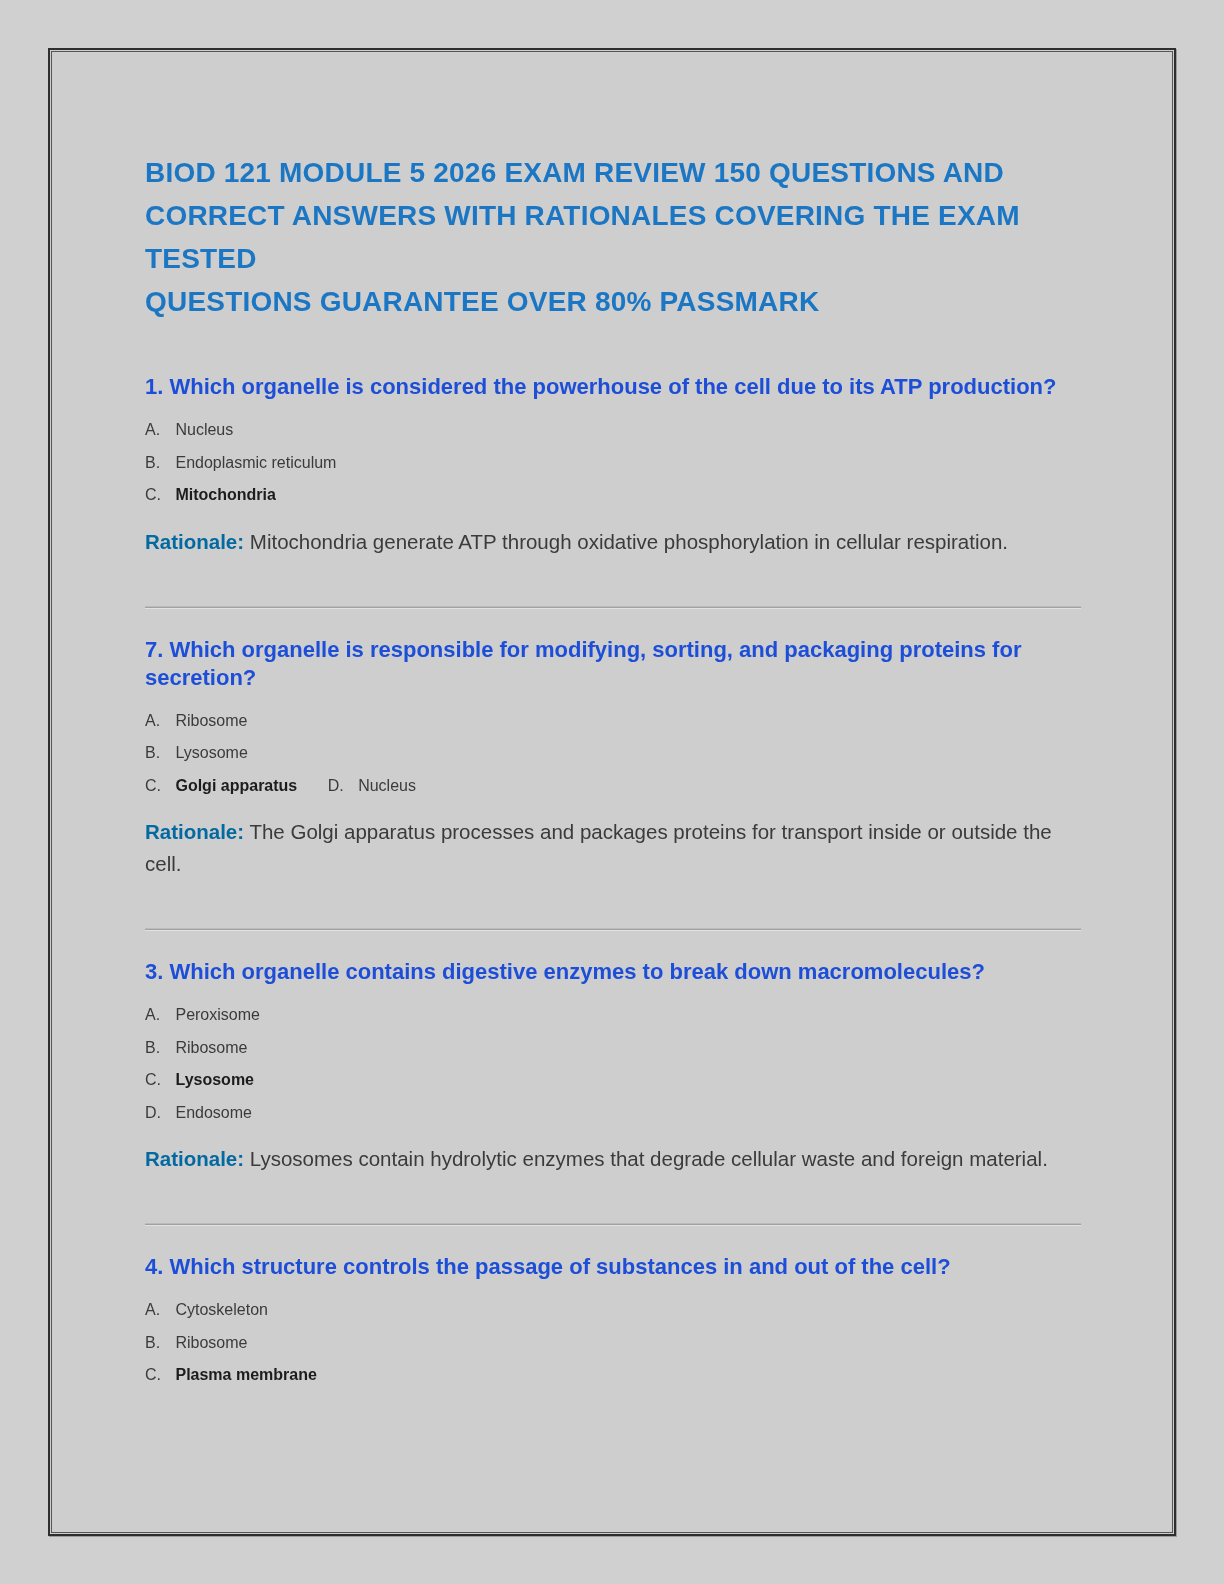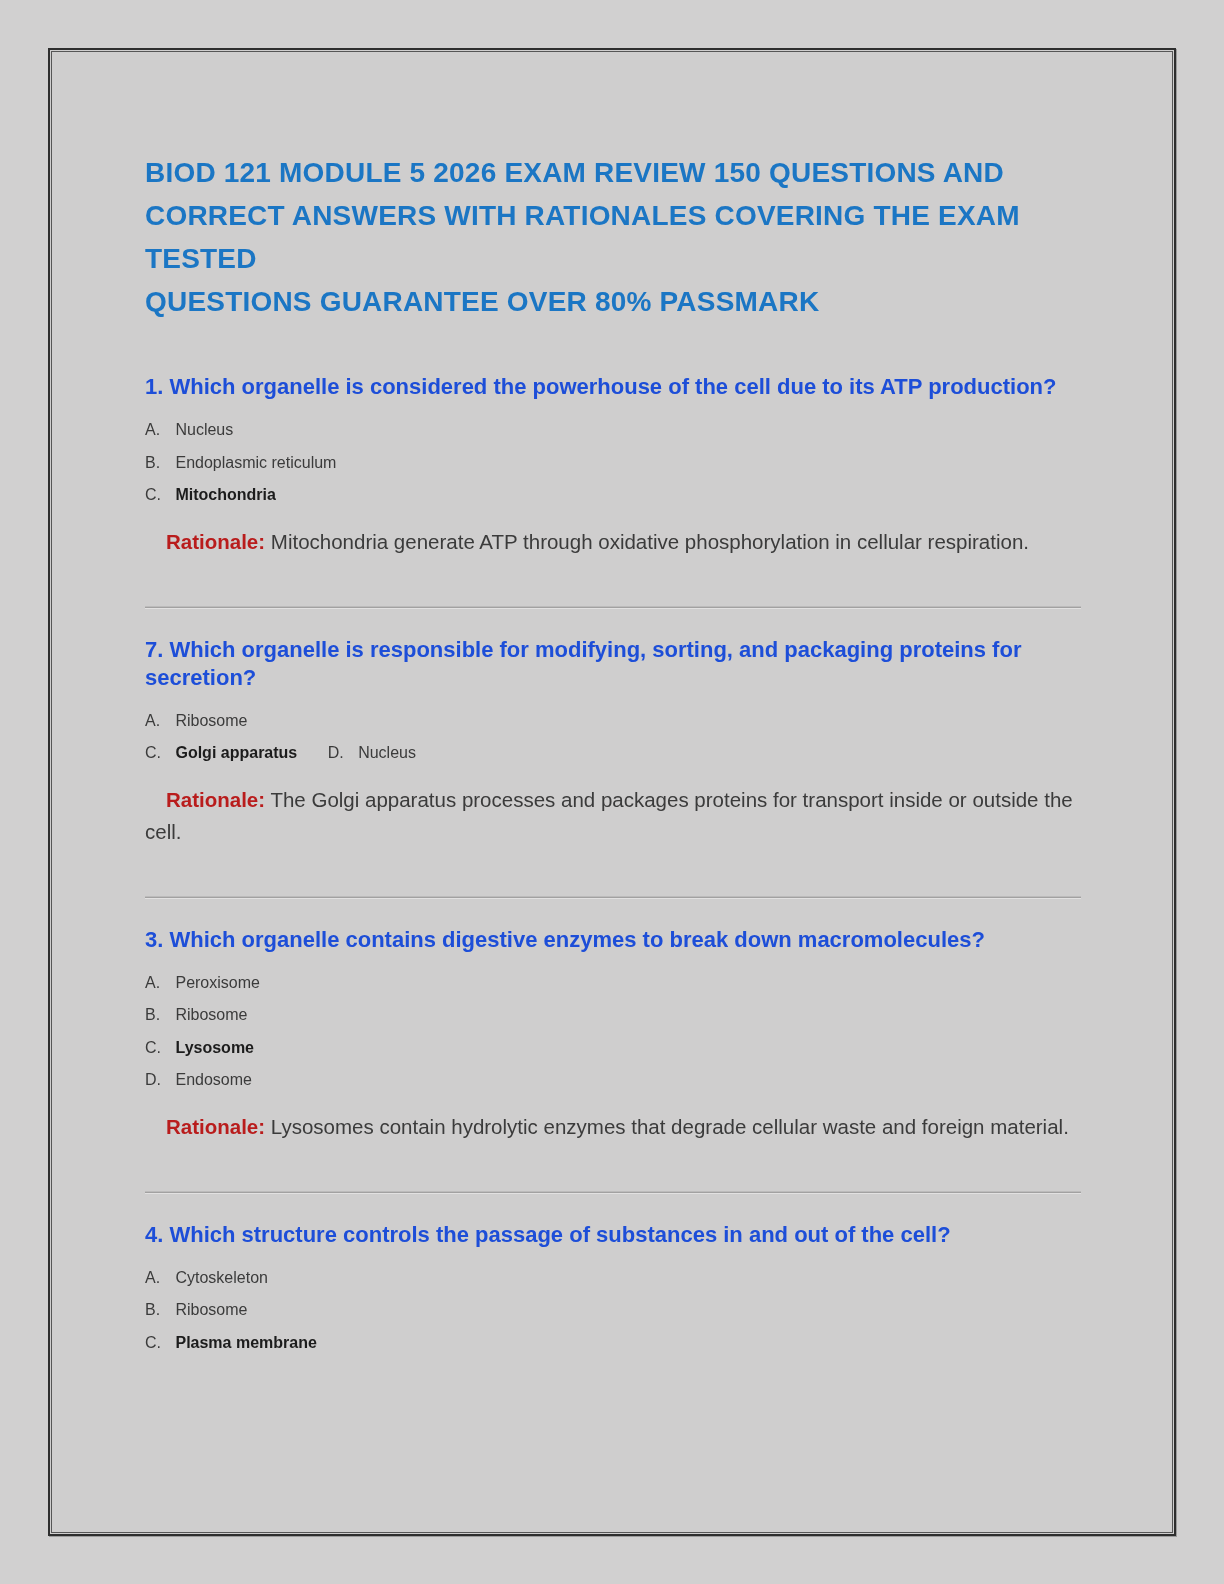--- a/index.html
+++ b/index.html
@@ -69,22 +69,21 @@
   }
   .rationale {
     margin-top: 14px;
     font-size: 20.5px;
     line-height: 32px;
     color: #3b3b3b;
     max-width: 940px;
   }
   .rationale-label {
     font-weight: 700;
-    color: #b91c1c;
-    margin-left: 21px;
+    color: #0369a1;
   }
   .divider {
     height: 3px;
     background: #a2a1a1;
     border-bottom: 1px solid #e2e1e1;
     border-top: 1px solid #bcbbbb;
     margin: 48px 0 27px 0;
     width: 936px;
   }
 </style>
@@ -127,20 +126,24 @@
         <div class="divider"></div>
 
         <div class="question-block">
           <div class="q-heading">7. Which organelle is responsible for modifying, sorting, and packaging proteins for secretion?</div>
           <div class="options">
             <div class="opt-row">
               <span class="opt-label">A.</span>
               <span class="opt-text">Ribosome</span>
             </div>
             <div class="opt-row">
+              <span class="opt-label">B.</span>
+              <span class="opt-text">Lysosome</span>
+            </div>
+            <div class="opt-row">
               <span class="opt-label">C.</span>
               <span class="opt-text" data-correct="true">Golgi apparatus</span>
               <span class="opt-label opt-second">D.</span>
               <span class="opt-text">Nucleus</span>
             </div>
           </div>
           <div class="rationale">
             <span class="rationale-label">Rationale:</span>
             <span class="rationale-text">The Golgi apparatus processes and packages proteins for transport inside or outside the cell.</span>
           </div>

